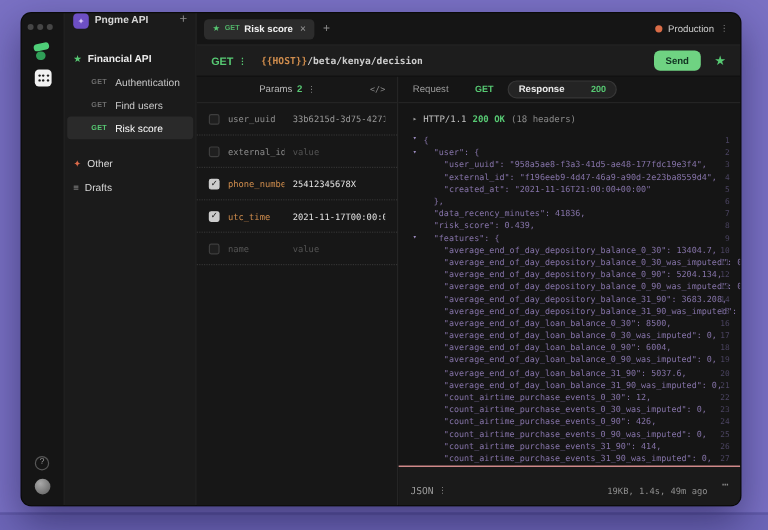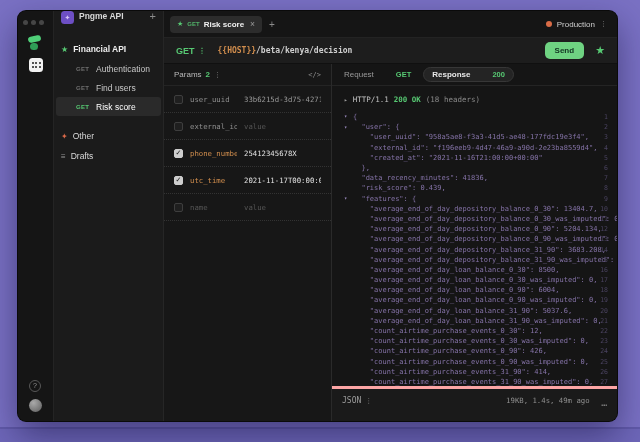--- a/index.html
+++ b/index.html
@@ -77,21 +77,21 @@
   .url .path { color:#cfcfcf; }
   .send-btn { height:17px; padding:0 10px; border-radius:5px; background:#6fd382; color:#123322; font-size:8px;
               font-weight:bold; display:flex; align-items:center; flex:none; }
   .urlbar .fav { color:#57c973; font-size:11px; margin-left:11px; }
 
   .content { flex:1; display:flex; min-height:0; }
 
   
   .params { width:168px; flex:none; background:#171717; border-right:1px solid #2a2a2a; display:flex; flex-direction:column; }
   .params-header { height:22px; flex:none; display:flex; align-items:center; gap:4px; padding:0 10px; border-bottom:1px solid #242424; }
-  .params-header .t { font-size:8px; color:#b9b9b9; }
+  .params-header .t { font-size:8px; color:#b9b9b9;margin-left:42px; }
   .params-header .c { font-size:8px; color:#57c973; font-weight:bold; }
   .params-header .code-toggle { margin-left:auto; color:#8a8a8a; font-size:7px; }
   .p-row { height:27px; flex:none; display:flex; align-items:center; gap:7px; padding:0 10px; border-bottom:1px dotted #333333; }
   .cb { width:9px; height:9px; border-radius:2px; border:1px solid #3e3e3e; background:#1f1f1f; flex:none;
         display:flex; align-items:center; justify-content:center; font-size:7px; color:#161616; }
   .cb.checked { background:#cdcdcd; border-color:#cdcdcd; }
   .p-name { width:47px; flex:none; font-size:7.3px; white-space:nowrap; overflow:hidden; }
   .p-val { flex:1; font-size:7.3px; white-space:nowrap; overflow:hidden; }
   .p-name.on { color:#d08d4d; } .p-name.off { color:#8f8f8f; } .p-name.ph { color:#565656; }
   .p-val.lit { color:#e4e4e4; } .p-val.mut { color:#9a9a9a; } .p-val.ph { color:#545454; }
@@ -108,22 +108,22 @@
   .http-line { margin:9px 0 0 12px; display:flex; align-items:center; gap:5px; font-size:7.5px; }
   .http-line .arr { color:#9a9a9a; font-size:6px; }
   .http-line .proto { color:#c2c2c2; }
   .http-line .st { color:#57c973; font-weight:bold; }
   .http-line .hd { color:#8a8a8a; }
   .code { margin-top:8px; }
   .code-line { height:10.2px; position:relative; display:flex; align-items:center; padding-left:12px; }
   .code-line .fold { width:9px; flex:none; font-size:5.5px; color:#9c8cc0; line-height:1; }
   .code-line .txt { font-size:7px; color:#8573a8; white-space:pre; }
   .code-line .num { position:absolute; right:9px; font-size:6.5px; color:#4a4360; }
-  .resp-footer { position:absolute; left:0; right:0; bottom:0; height:20px; background:#1a1a1a; border-top:3px solid #fca5a5;
-                 display:flex; align-items:flex-end; padding:16px 10px; gap:4px; }
+  .resp-footer { position:absolute; left:0; right:0; bottom:0; height:20px; background:#1a1a1a; border-top:1px solid #fca5a5;
+                 display:flex; align-items:flex-start; padding:16px 10px; gap:4px; }
   .resp-footer .fmt { font-size:8px; color:#9c9c9c; }
   .resp-footer .meta { margin-left:auto; font-size:7.3px; color:#8f8f8f; }
   .resp-footer .more { font-size:9px; color:#8a8a8a; margin-left:8px; line-height:0; }
 </style>
 </head>
 <body>
 
 <div class="desktop">
   <div class="dock-band"></div>
 

